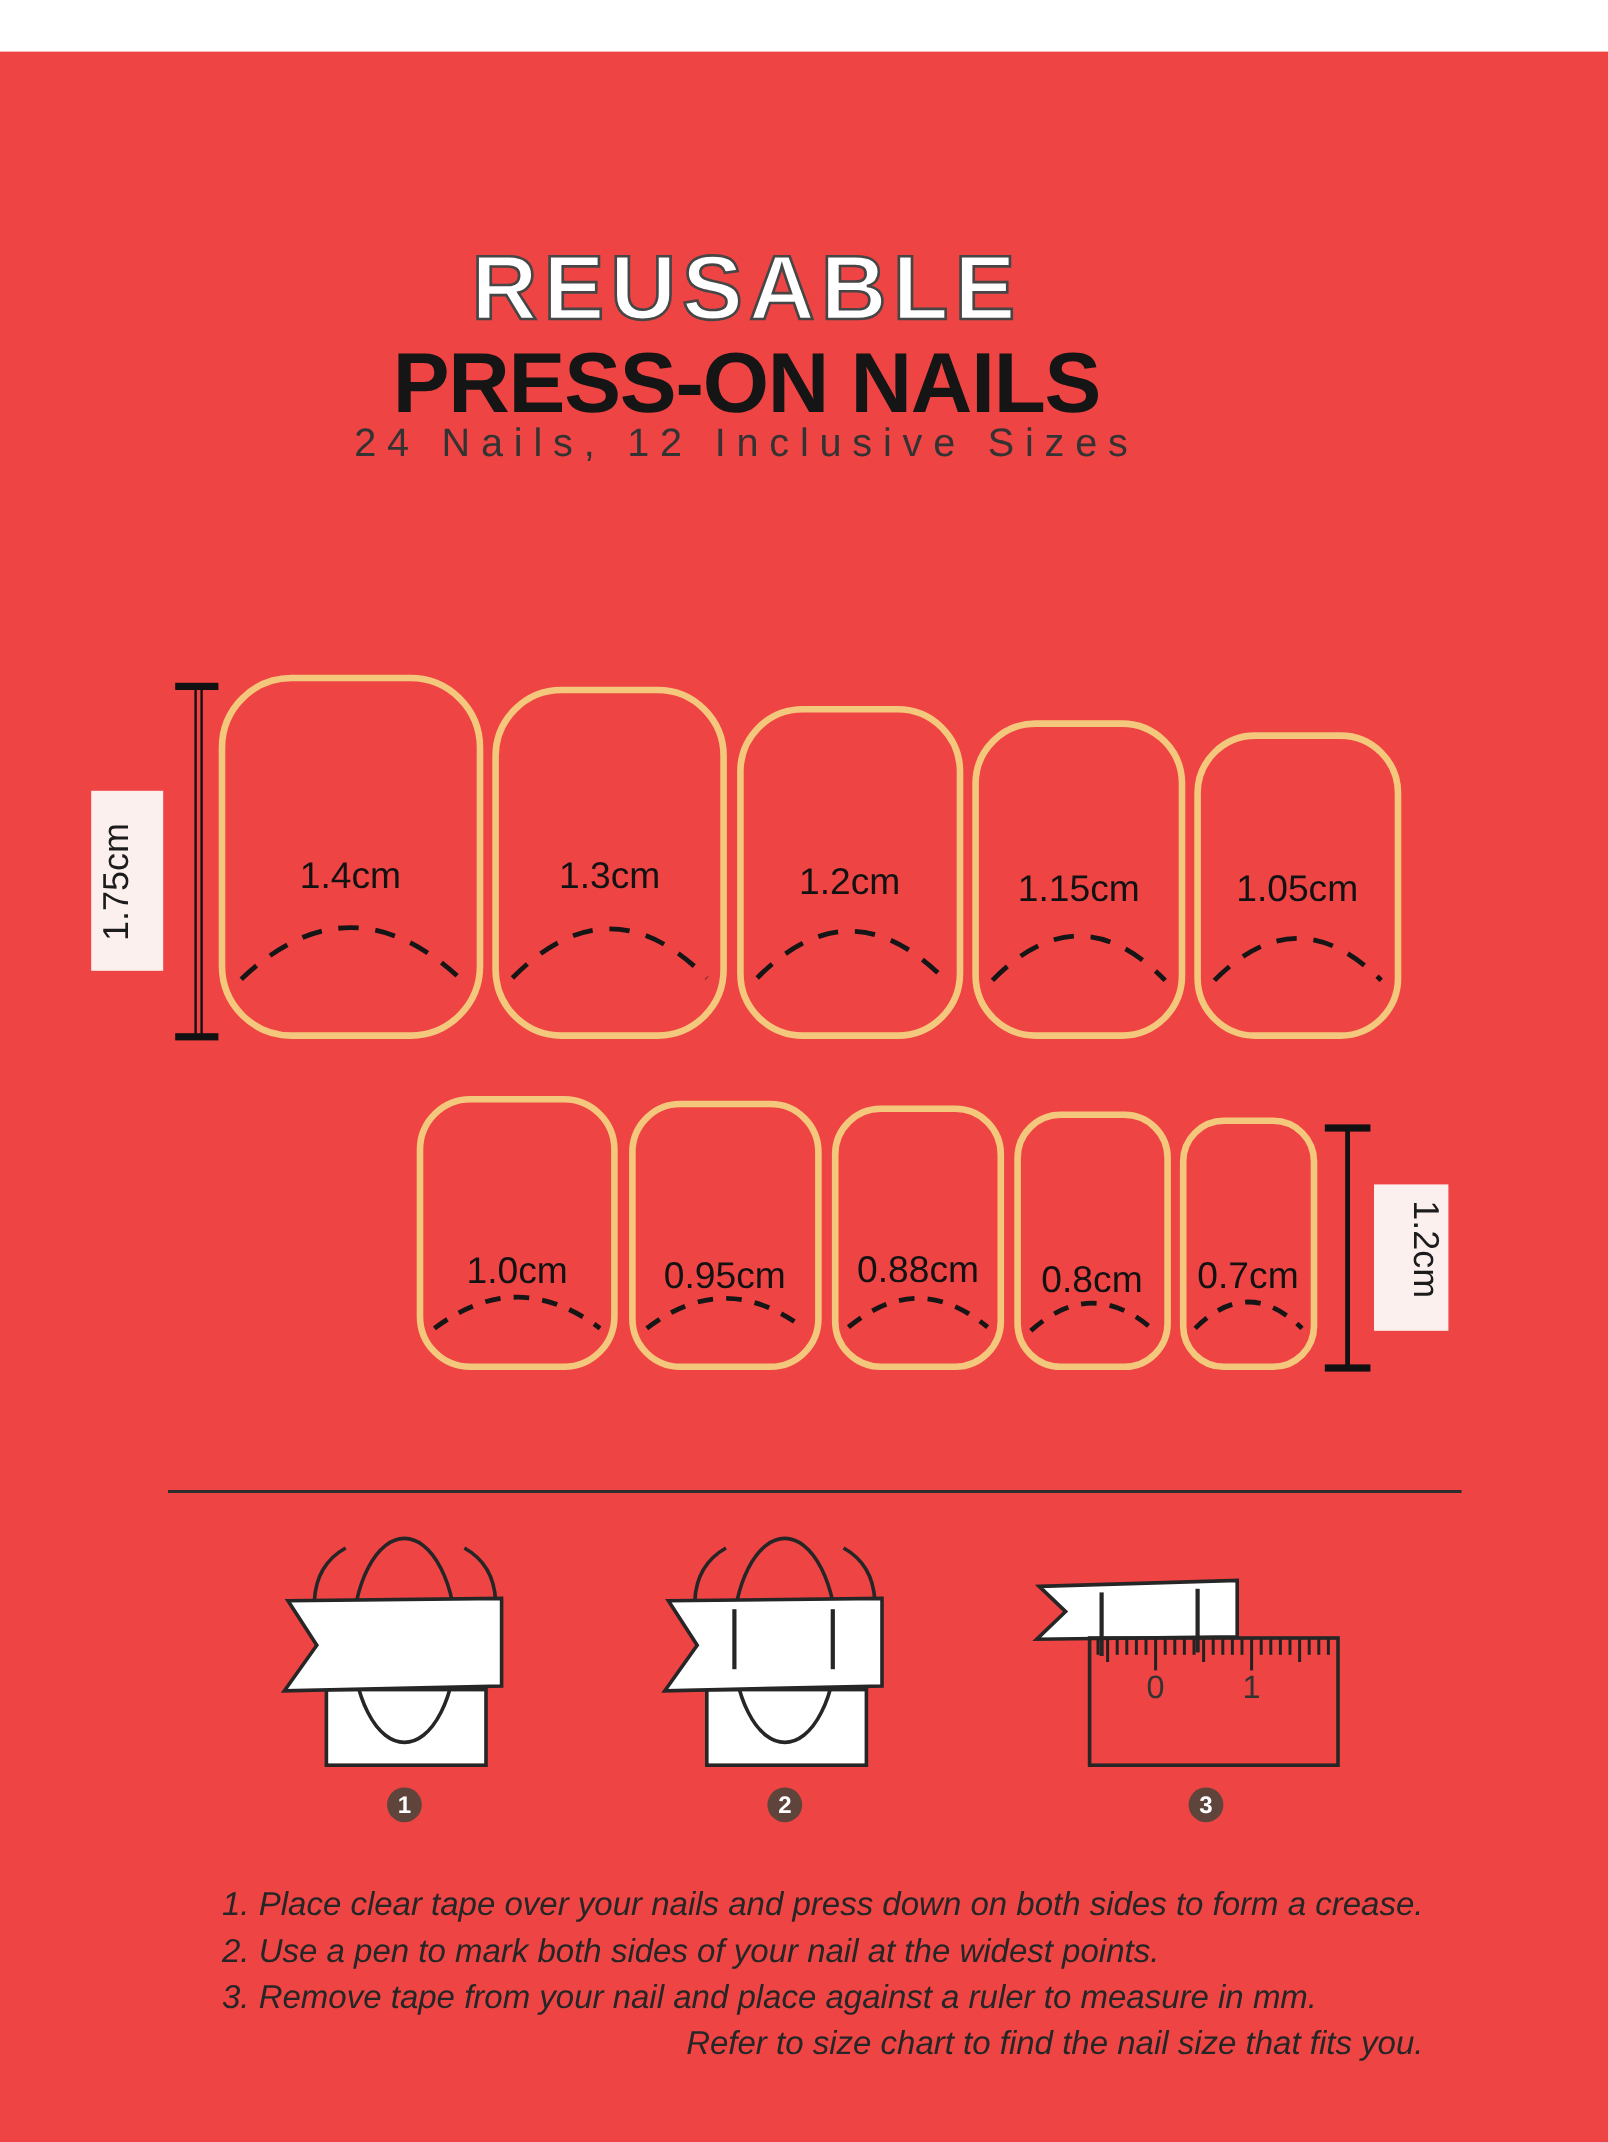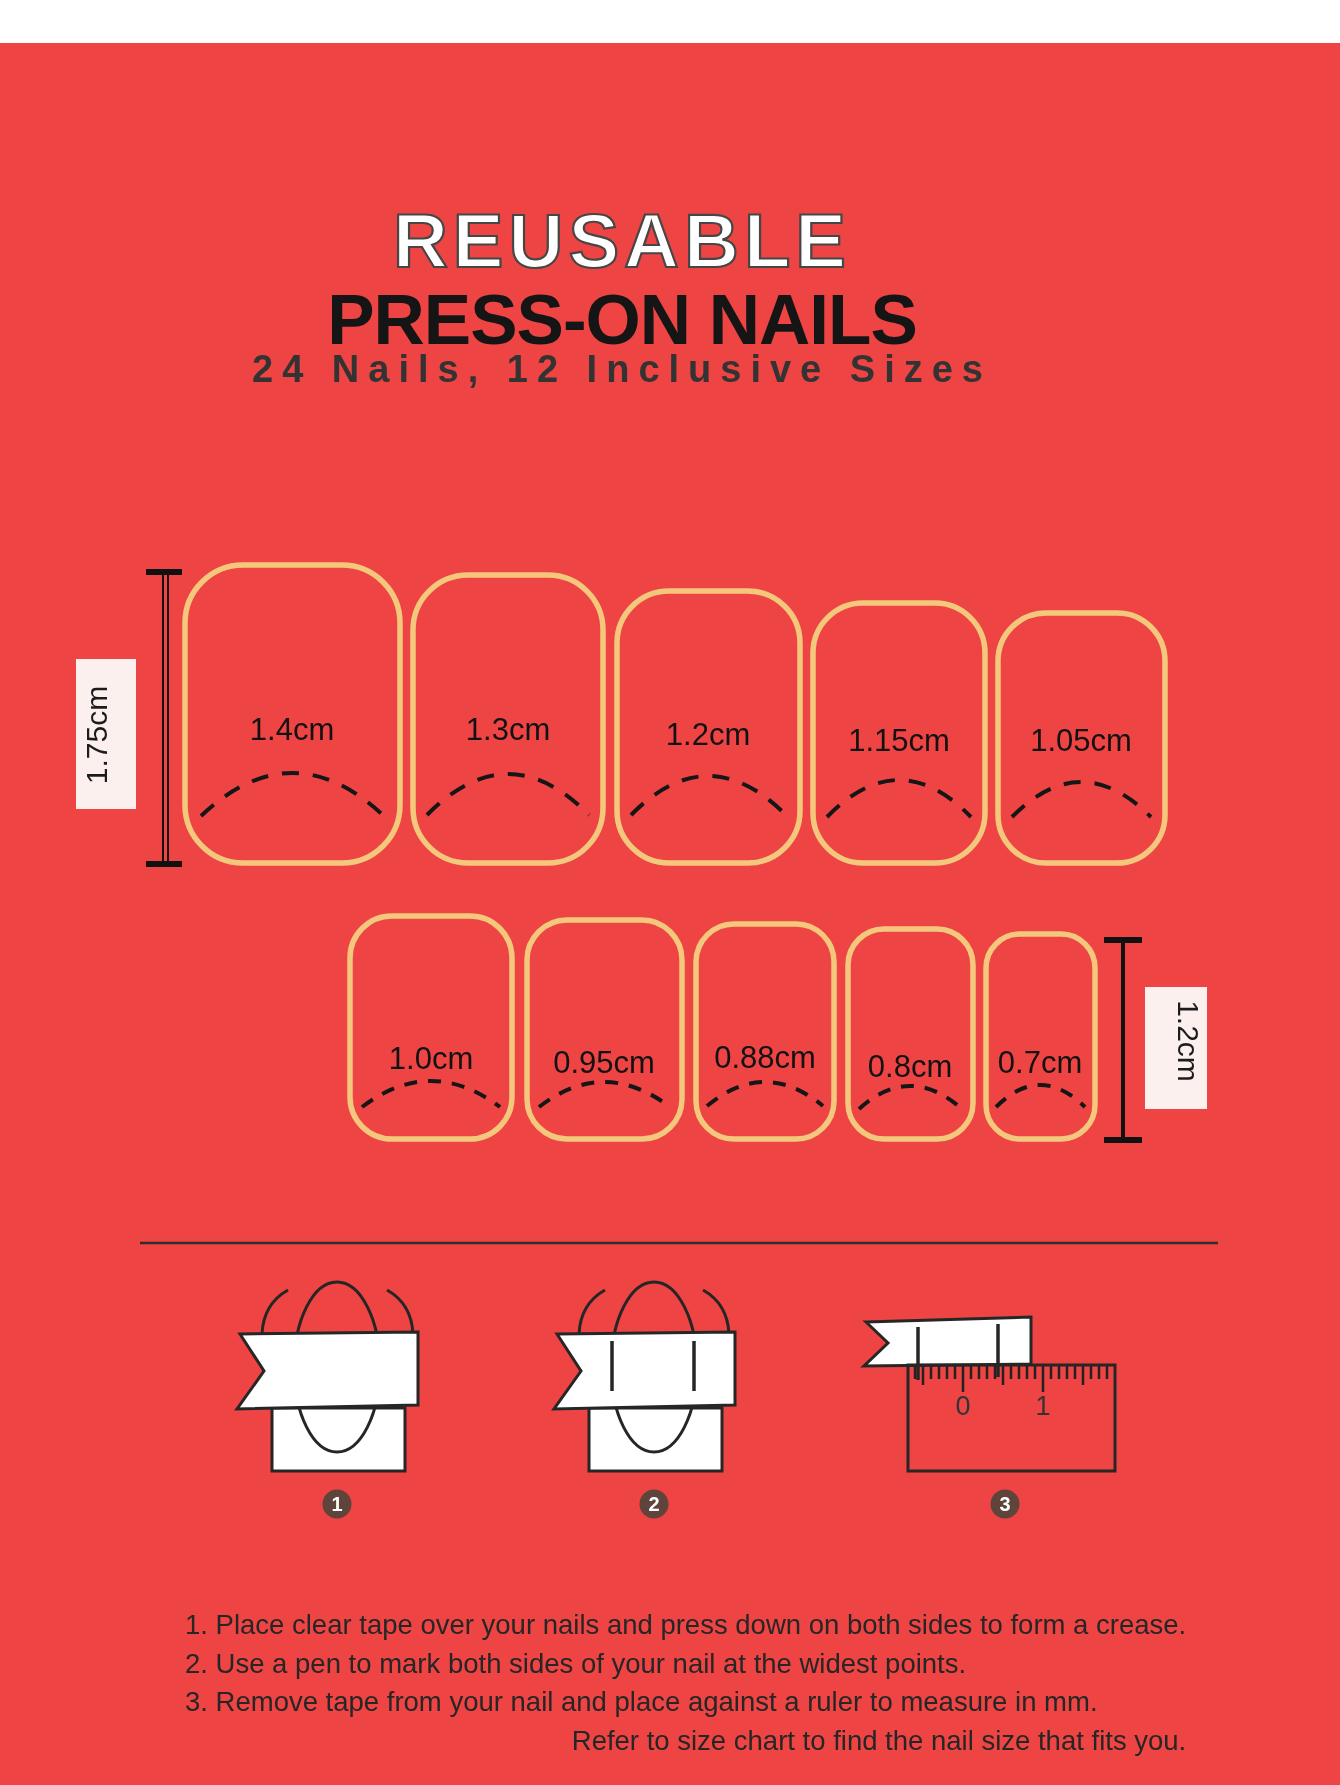--- a/index.html
+++ b/index.html
@@ -2,40 +2,40 @@
 <html><head>
 <meta charset="utf-8">
 <style>
   html,body{margin:0;padding:0;background:#fff;}
   .page{position:relative;width:1340px;height:1785px;background:#ef4444;
         font-family:"Liberation Sans", sans-serif;overflow:hidden;margin-top:43px;}
   .hdr{position:absolute;left:52px;width:1140px;text-align:center;white-space:nowrap;}
   .title-outline{top:160px;font-size:76px;line-height:76px;font-weight:700;letter-spacing:5px;
         color:#ffffff;-webkit-text-stroke:2.2px #464646;}
   .title-main{top:236px;font-size:71px;line-height:82px;font-weight:bold;letter-spacing:-1px;color:#151515;}
-  .subtitle1{top:308px;font-size:38px;line-height:36px;font-weight:700;letter-spacing:9px;color:#333333;}
+  .subtitle1{top:308px;font-size:33px;line-height:36px;font-weight:400;letter-spacing:9px;color:#333333;}
   .subtitle2{top:346px;font-size:31px;line-height:36px;font-weight:300;letter-spacing:9px;color:#333333;}
   svg.art{position:absolute;left:0;top:0;}
   .nail{fill:none;stroke-width:5.5px;}
   .cuticle{fill:none;stroke:#161616;stroke-width:4px;}
   .dash-big{stroke-dasharray:17 14;}
   .dash-small{stroke-dasharray:13 11;}
   .size-label{font-size:31px;fill:#121212;text-anchor:middle;font-weight:500;}
   .ruler-label{font-size:30px;fill:#1c1c1c;text-anchor:middle;font-weight:500;}
   .ruler-line{stroke:#111111;}
   .label-haze{fill:#fcf0ef;}
   .diag{stroke:#262626;stroke-width:3px;fill:none;}
   .diag-fill{stroke:#262626;stroke-width:3px;fill:#ffffff;}
   .pen-mark{stroke:#262626;stroke-width:3.5px;}
   .ruler-ticks line{stroke:#222222;stroke-width:2.5px;}
   .ruler-num{font-size:27px;fill:#333333;text-anchor:middle;}
   .badge-num{font-size:20px;font-weight:bold;fill:#ffffff;text-anchor:middle;}
   .divider{stroke:#2e2e2e;stroke-width:2.5px;}
-  .instructions{position:absolute;left:185px;top:1563px;font-size:27.5px;line-height:38.5px;
-        color:#262626;white-space:nowrap;}
+  .instructions{position:absolute;left:185px;top:1525px;font-size:27.5px;line-height:38.5px;
+        color:#262626;white-space:nowrap;font-style:italic;}
   .indent{padding-left:33px;text-align:right;}
 </style>
 </head>
 <body>
 
 <div class="page">
 
   <div class="hdr title-outline">REUSABLE</div>
   <div class="hdr title-main">PRESS-ON NAILS</div>
   <div class="hdr subtitle1">24 Nails, 12 Inclusive Sizes</div>

